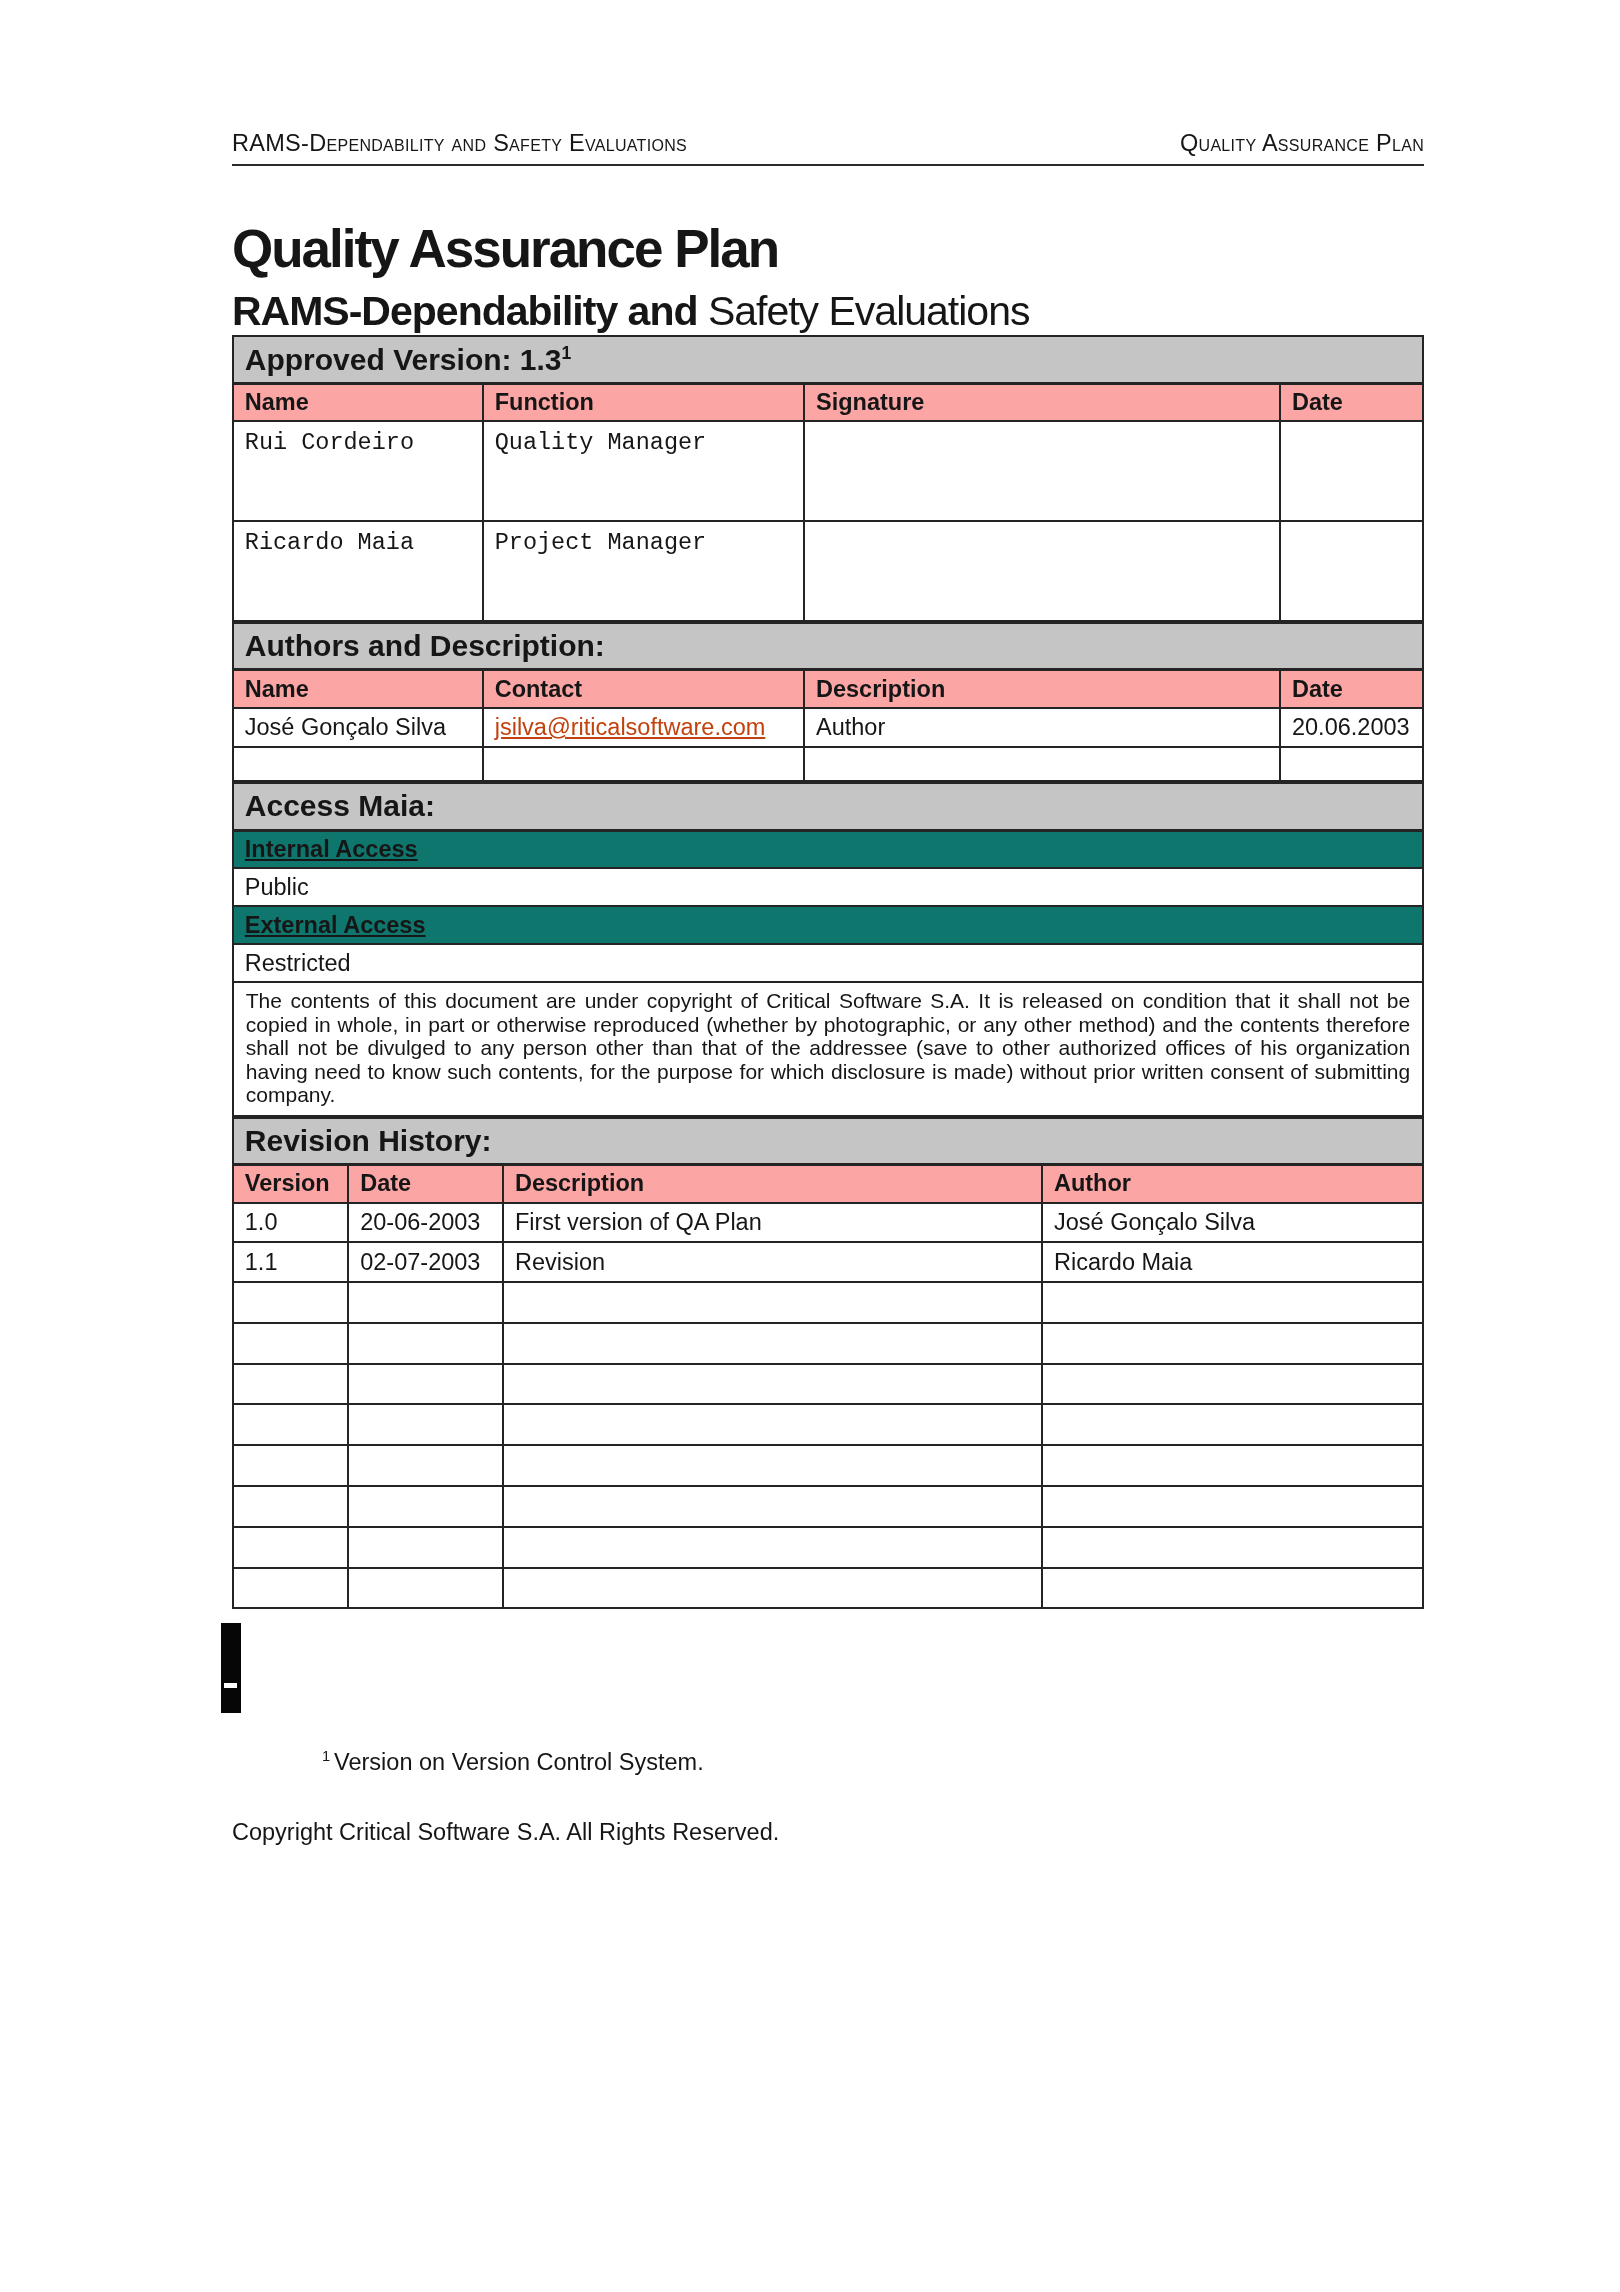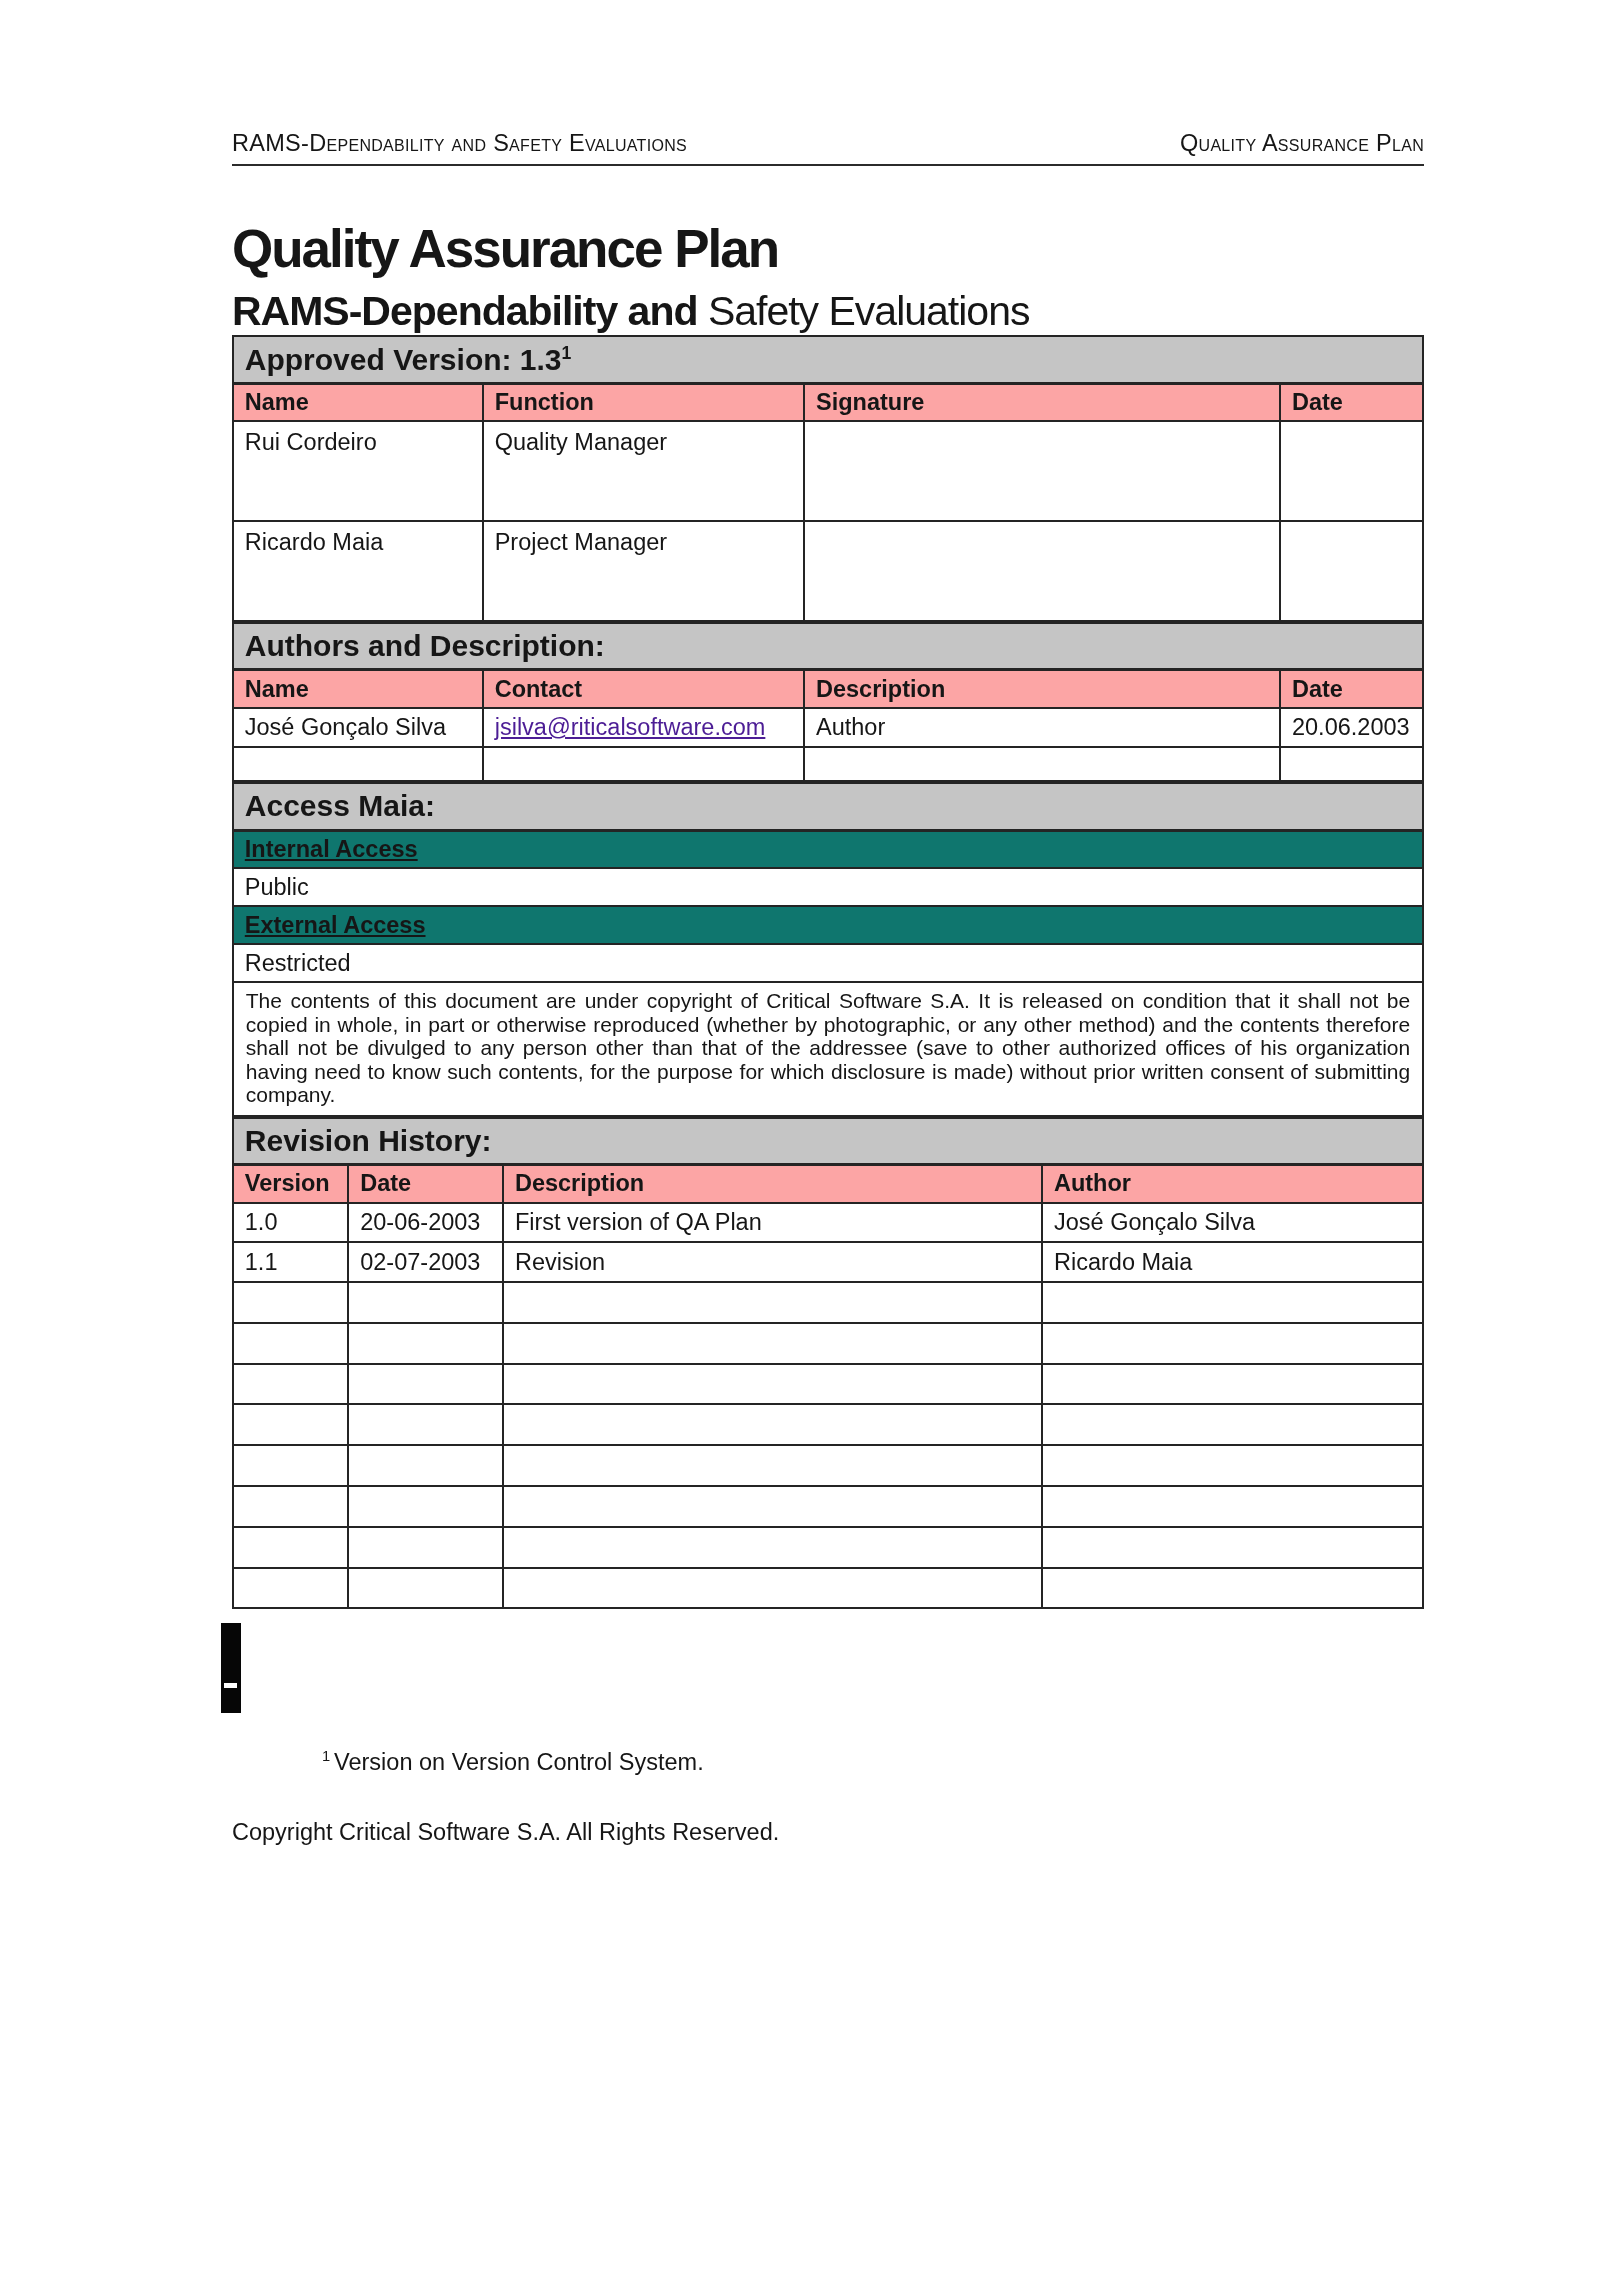--- a/index.html
+++ b/index.html
@@ -59,21 +59,21 @@
     height:37px;
     border-bottom-width:3.9px;
   }
   table.tbl tr.title-row sup { font-size:17.6px; }
   table.tbl tr.head th {
     background:#fca5a5;
     font-weight:bold;
     height:27.4px;
     margin-top:38px;
   }
-  table.tbl tr.sig-row td { height:87px; vertical-align:top; padding-top:6.9px; }
+  table.tbl tr.sig-row td { height:87px; vertical-align:top; padding-top:6.9px;font-family:Liberation Mono, monospace; }
   table.tbl tr.data-row td { height:30px; }
   table.tbl tr.empty-sm td { height:23.5px; }
   table.tbl tr.empty-row td { height:31px; }
 
   .tbl-approved { margin-top:267px; }
   .tbl-authors  { margin-top:32px; }
   .tbl-access   { margin-top:34px; }
   .tbl-revision { margin-top:49px; }
 
   
@@ -81,21 +81,21 @@
     background:#0f766e; font-weight:bold; height:27.4px;text-decoration:underline;
   }
   table.tbl tr.value-row td { height:29px; }
   table.tbl tr.notice-row td {
     font-size:21px; line-height:23.5px;
     white-space:normal; text-align:justify;
     padding:5.9px 11.8px 7.8px 11.8px;
     height:auto;
   }
 
-  a.email-link { color:#4c1d95; text-decoration:underline; cursor:pointer; }
+  a.email-link { color:#c2410c; text-decoration:underline; cursor:pointer; }
 
   
   .black-bar {
     position:relative;
     width:19.6px; height:90px;
     background:#060606;
     margin:13.7px 0 0 -10.8px;
   }
   .black-bar .white-dash {
     position:absolute; left:2.9px; top:60px;

